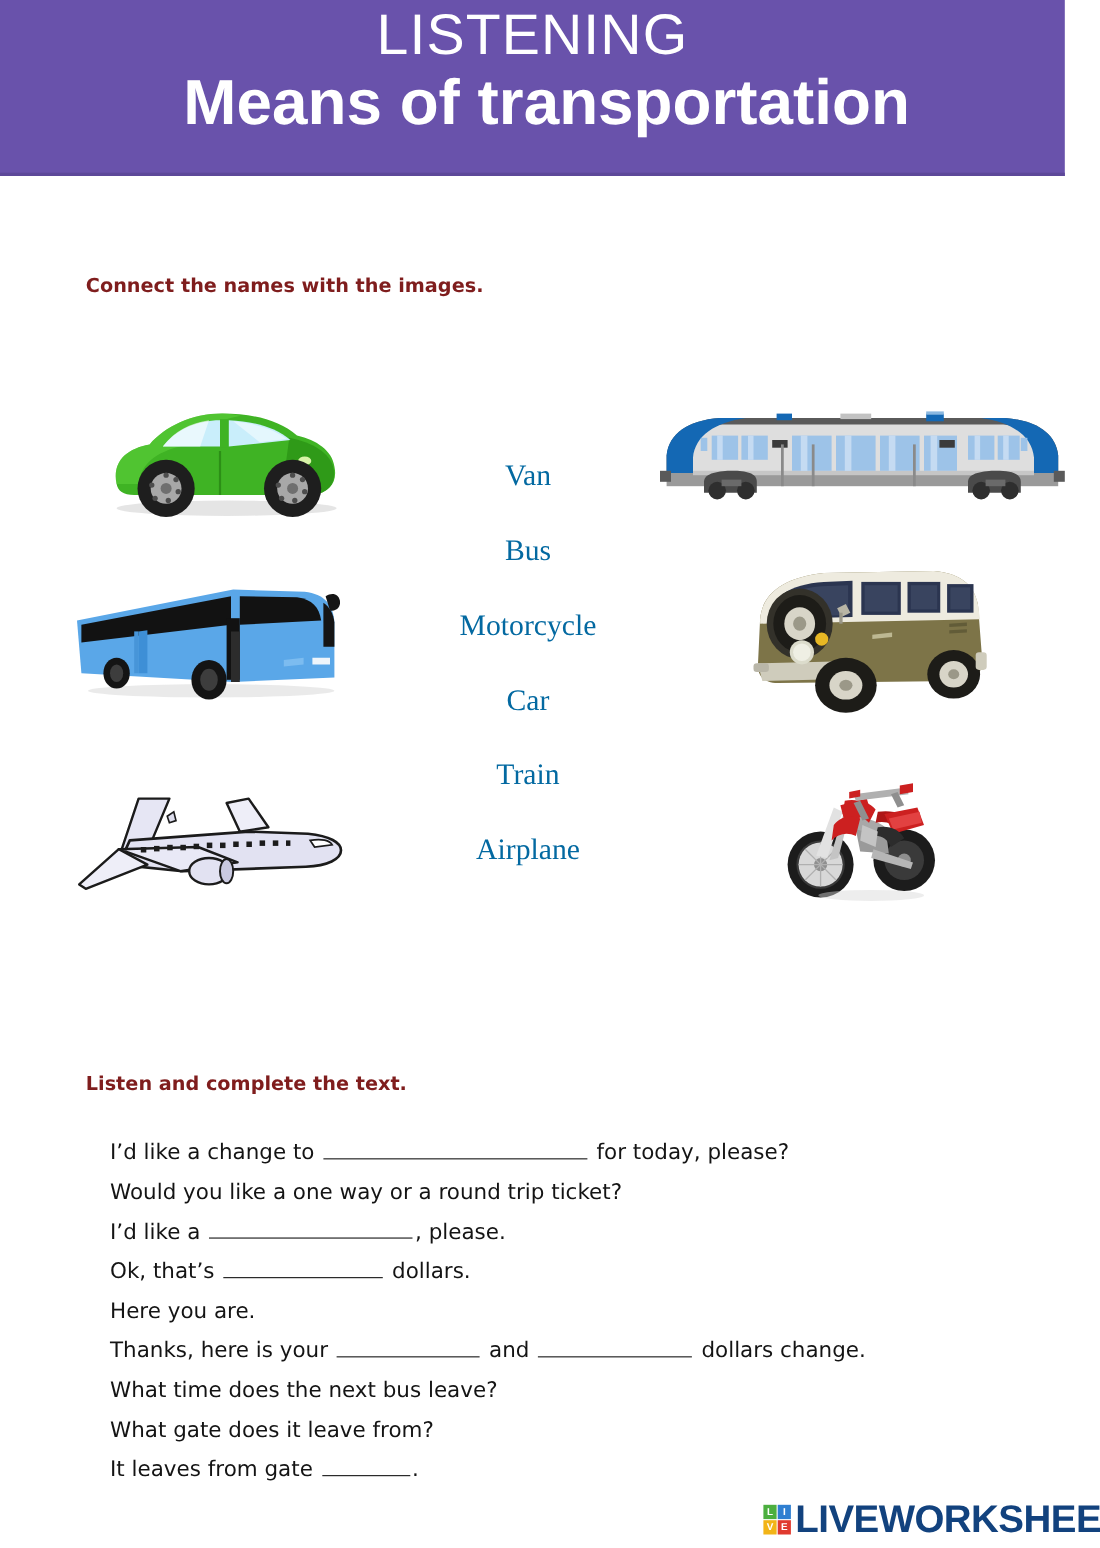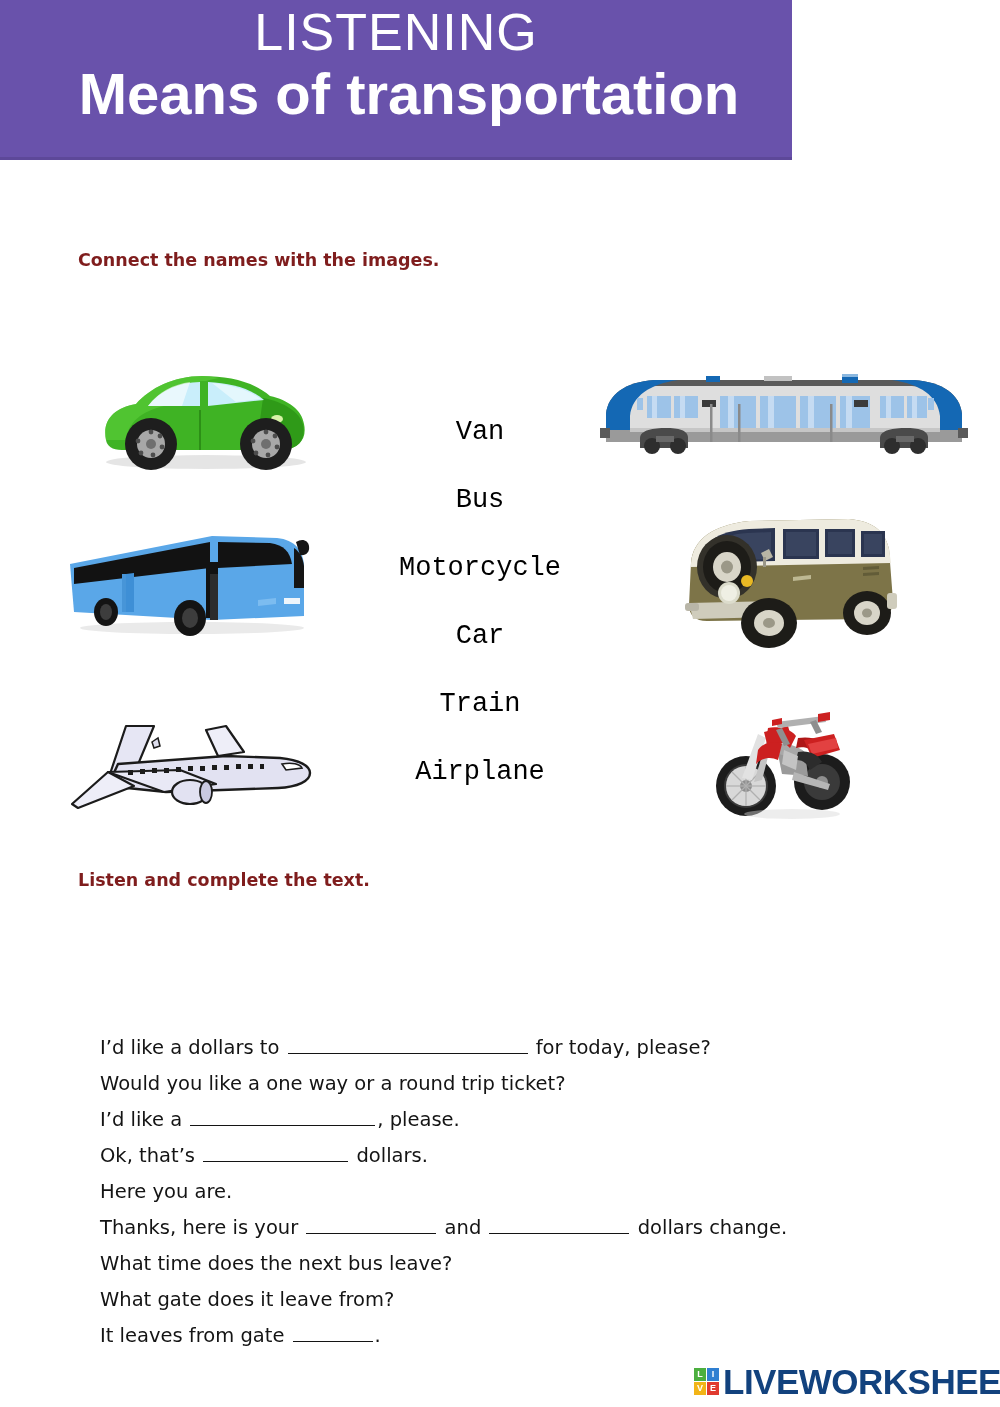--- a/index.html
+++ b/index.html
@@ -13,21 +13,21 @@
     position: relative;
     overflow: hidden;
     font-family: "DejaVu Sans", sans-serif;
     color: #1a1a1a;
   }
 
   
   #header {
     position: absolute;
     left: 0; top: 0;
-    width: 792px;
+    width: 968px;
     height: 160px;
     background: #6952ab;
     box-sizing: border-box;
     padding-top: 4px;
     text-align: center;
     border-bottom: 3px solid #5d4899;
   }
   #header .h-listening {
     color: #ffffff;
     font-size: 52px;
@@ -49,42 +49,42 @@
   
   .instruction {
     position: absolute;
     font-family: "DejaVu Sans", sans-serif;
     font-weight: bold;
     font-size: 17.5px;
     color: #7f1d1d;
     white-space: nowrap;
   }
   #instr-1 { left: 78px; top: 250px; }
-  #instr-2 { left: 78px; top: 870px; }
+  #instr-2 { left: 78px; top: 976px; }
 
   
   #match-area {
     position: absolute;
     left: 0; top: 330px;
     width: 1000px;
     height: 520px;
   }
 
   .word-col {
     position: absolute;
     left: 360px;
     top: 68px;
     width: 240px;
     text-align: center;
   }
   .word-item {
-    font-family: Liberation Mono, monospace;
+    font-family: Liberation Serif, serif;
     font-size: 27px;
     line-height: 68px;
-    color: #000000;
+    color: #0369a1;
     white-space: nowrap;
   }
 
   .vehicle {
     position: absolute;
   }
 
   
   #text-block {
     position: absolute;
@@ -377,21 +377,21 @@
     <div class="word-item">Car</div>
     <div class="word-item">Train</div>
     <div class="word-item">Airplane</div>
   </div>
 
 </div>
 
 <div class="instruction" id="instr-2">Listen and complete the text.</div>
 
 <div id="text-block">
-    <div class="text-line"><span>I’d like a dollars to </span><span class="blank" style="width: 240px;"></span><span> for today, please?</span></div>
+    <div class="text-line"><span>I’d like a change to </span><span class="blank" style="width: 240px;"></span><span> for today, please?</span></div>
     <div class="text-line"><span>Would you like a one way or a round trip ticket?</span></div>
     <div class="text-line"><span>I’d like a </span><span class="blank" style="width: 185px;"></span><span>, please.</span></div>
     <div class="text-line"><span>Ok, that’s </span><span class="blank" style="width: 145px;"></span><span> dollars.</span></div>
     <div class="text-line"><span>Here you are.</span></div>
     <div class="text-line"><span>Thanks, here is your </span><span class="blank" style="width: 130px;"></span><span> and </span><span class="blank" style="width: 140px;"></span><span> dollars change.</span></div>
     <div class="text-line"><span>What time does the next bus leave?</span></div>
     <div class="text-line"><span>What gate does it leave from?</span></div>
     <div class="text-line"><span>It leaves from gate </span><span class="blank" style="width: 80px;"></span><span>.</span></div>
   </div>
 

